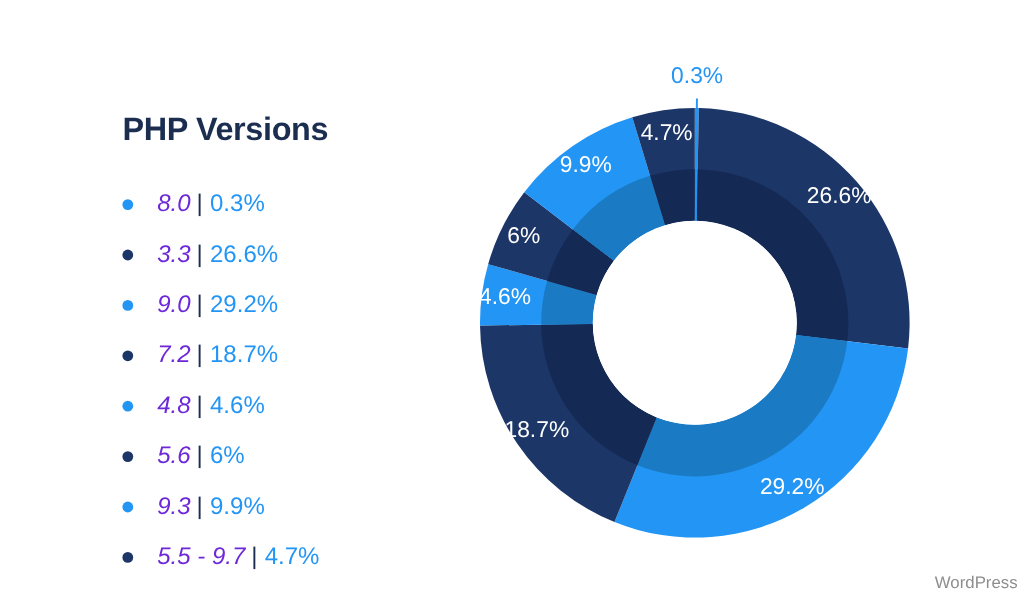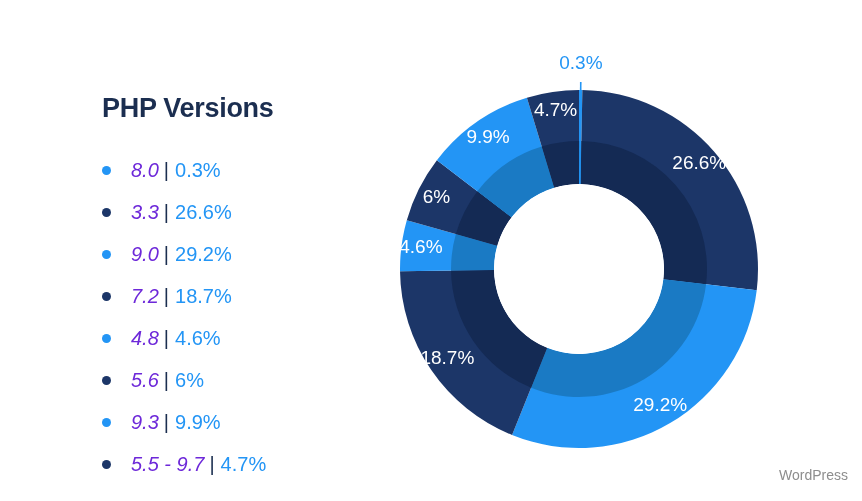--- a/index.html
+++ b/index.html
@@ -92,21 +92,21 @@
     font-size: 19px;
     fill: #2395f5;
     text-anchor: middle;
     dominant-baseline: middle;
   }
 
   
   #watermark {
     position: absolute;
     right: 14px;
-    bottom: 18px;
+    bottom: 8px;
     font-size: 14px;
     color: #8d8d8d;
     font-family: "Liberation Sans", sans-serif;
   }
 </style>
 </head>
 <body>
 
 <div id="stage">
 

